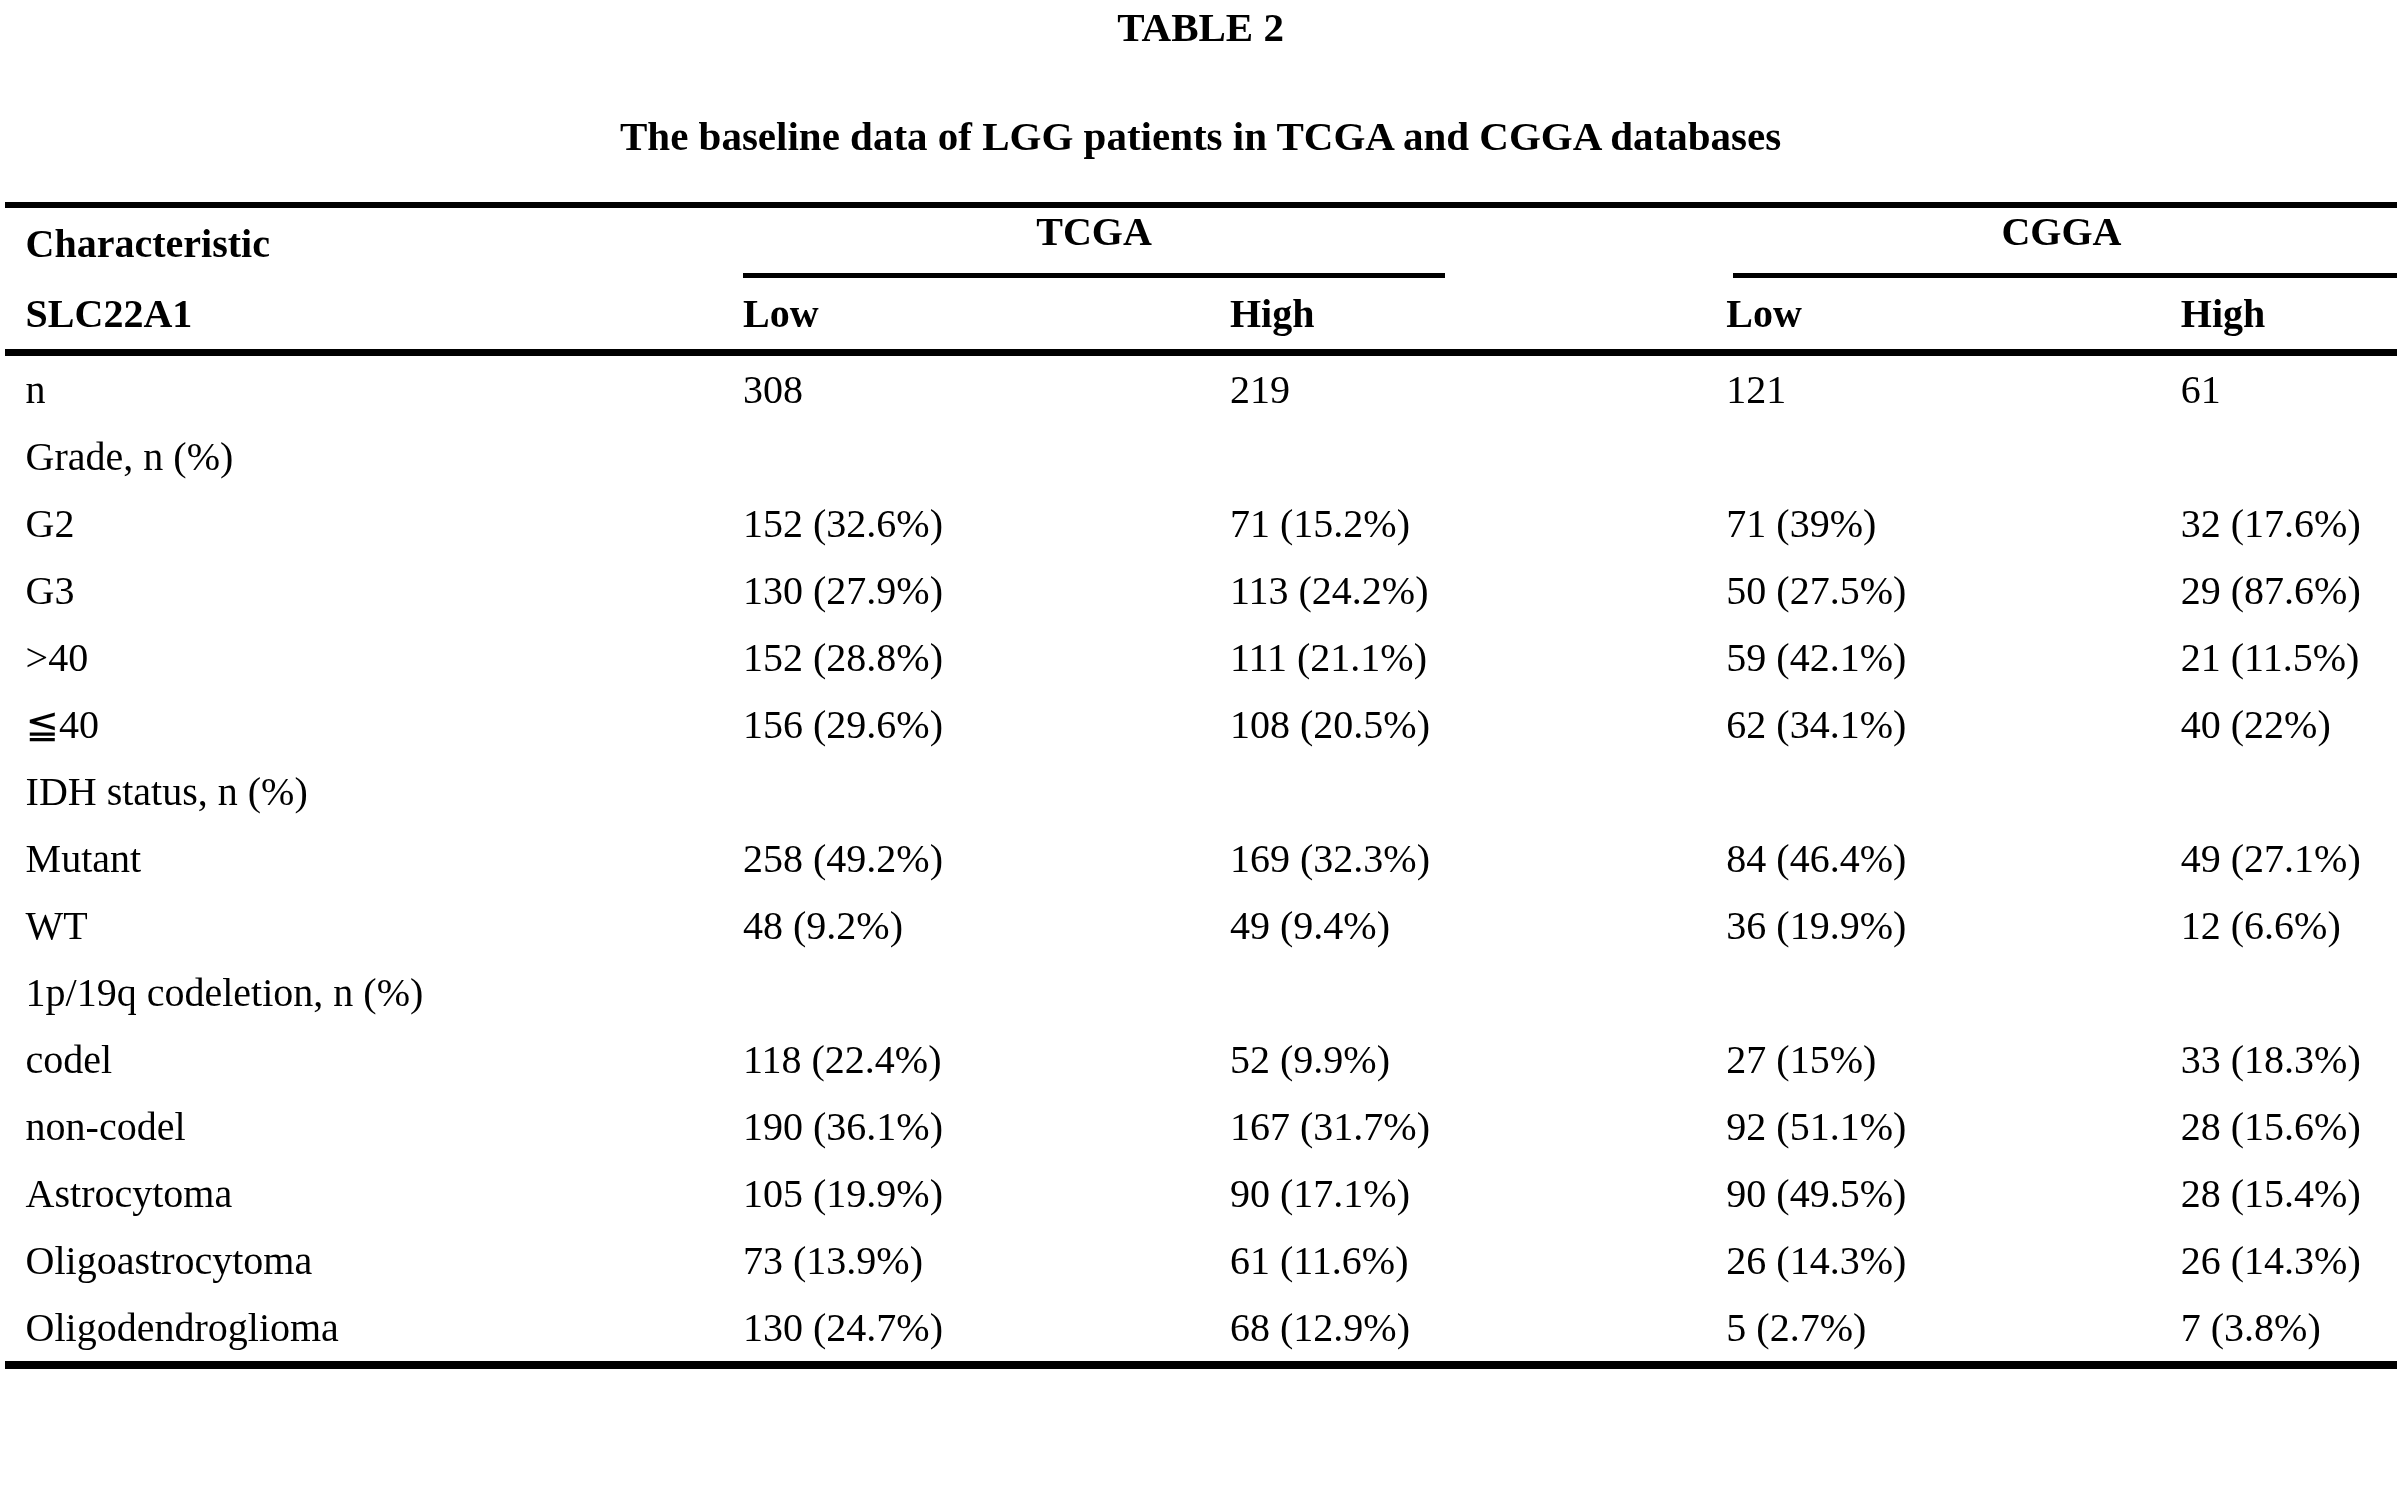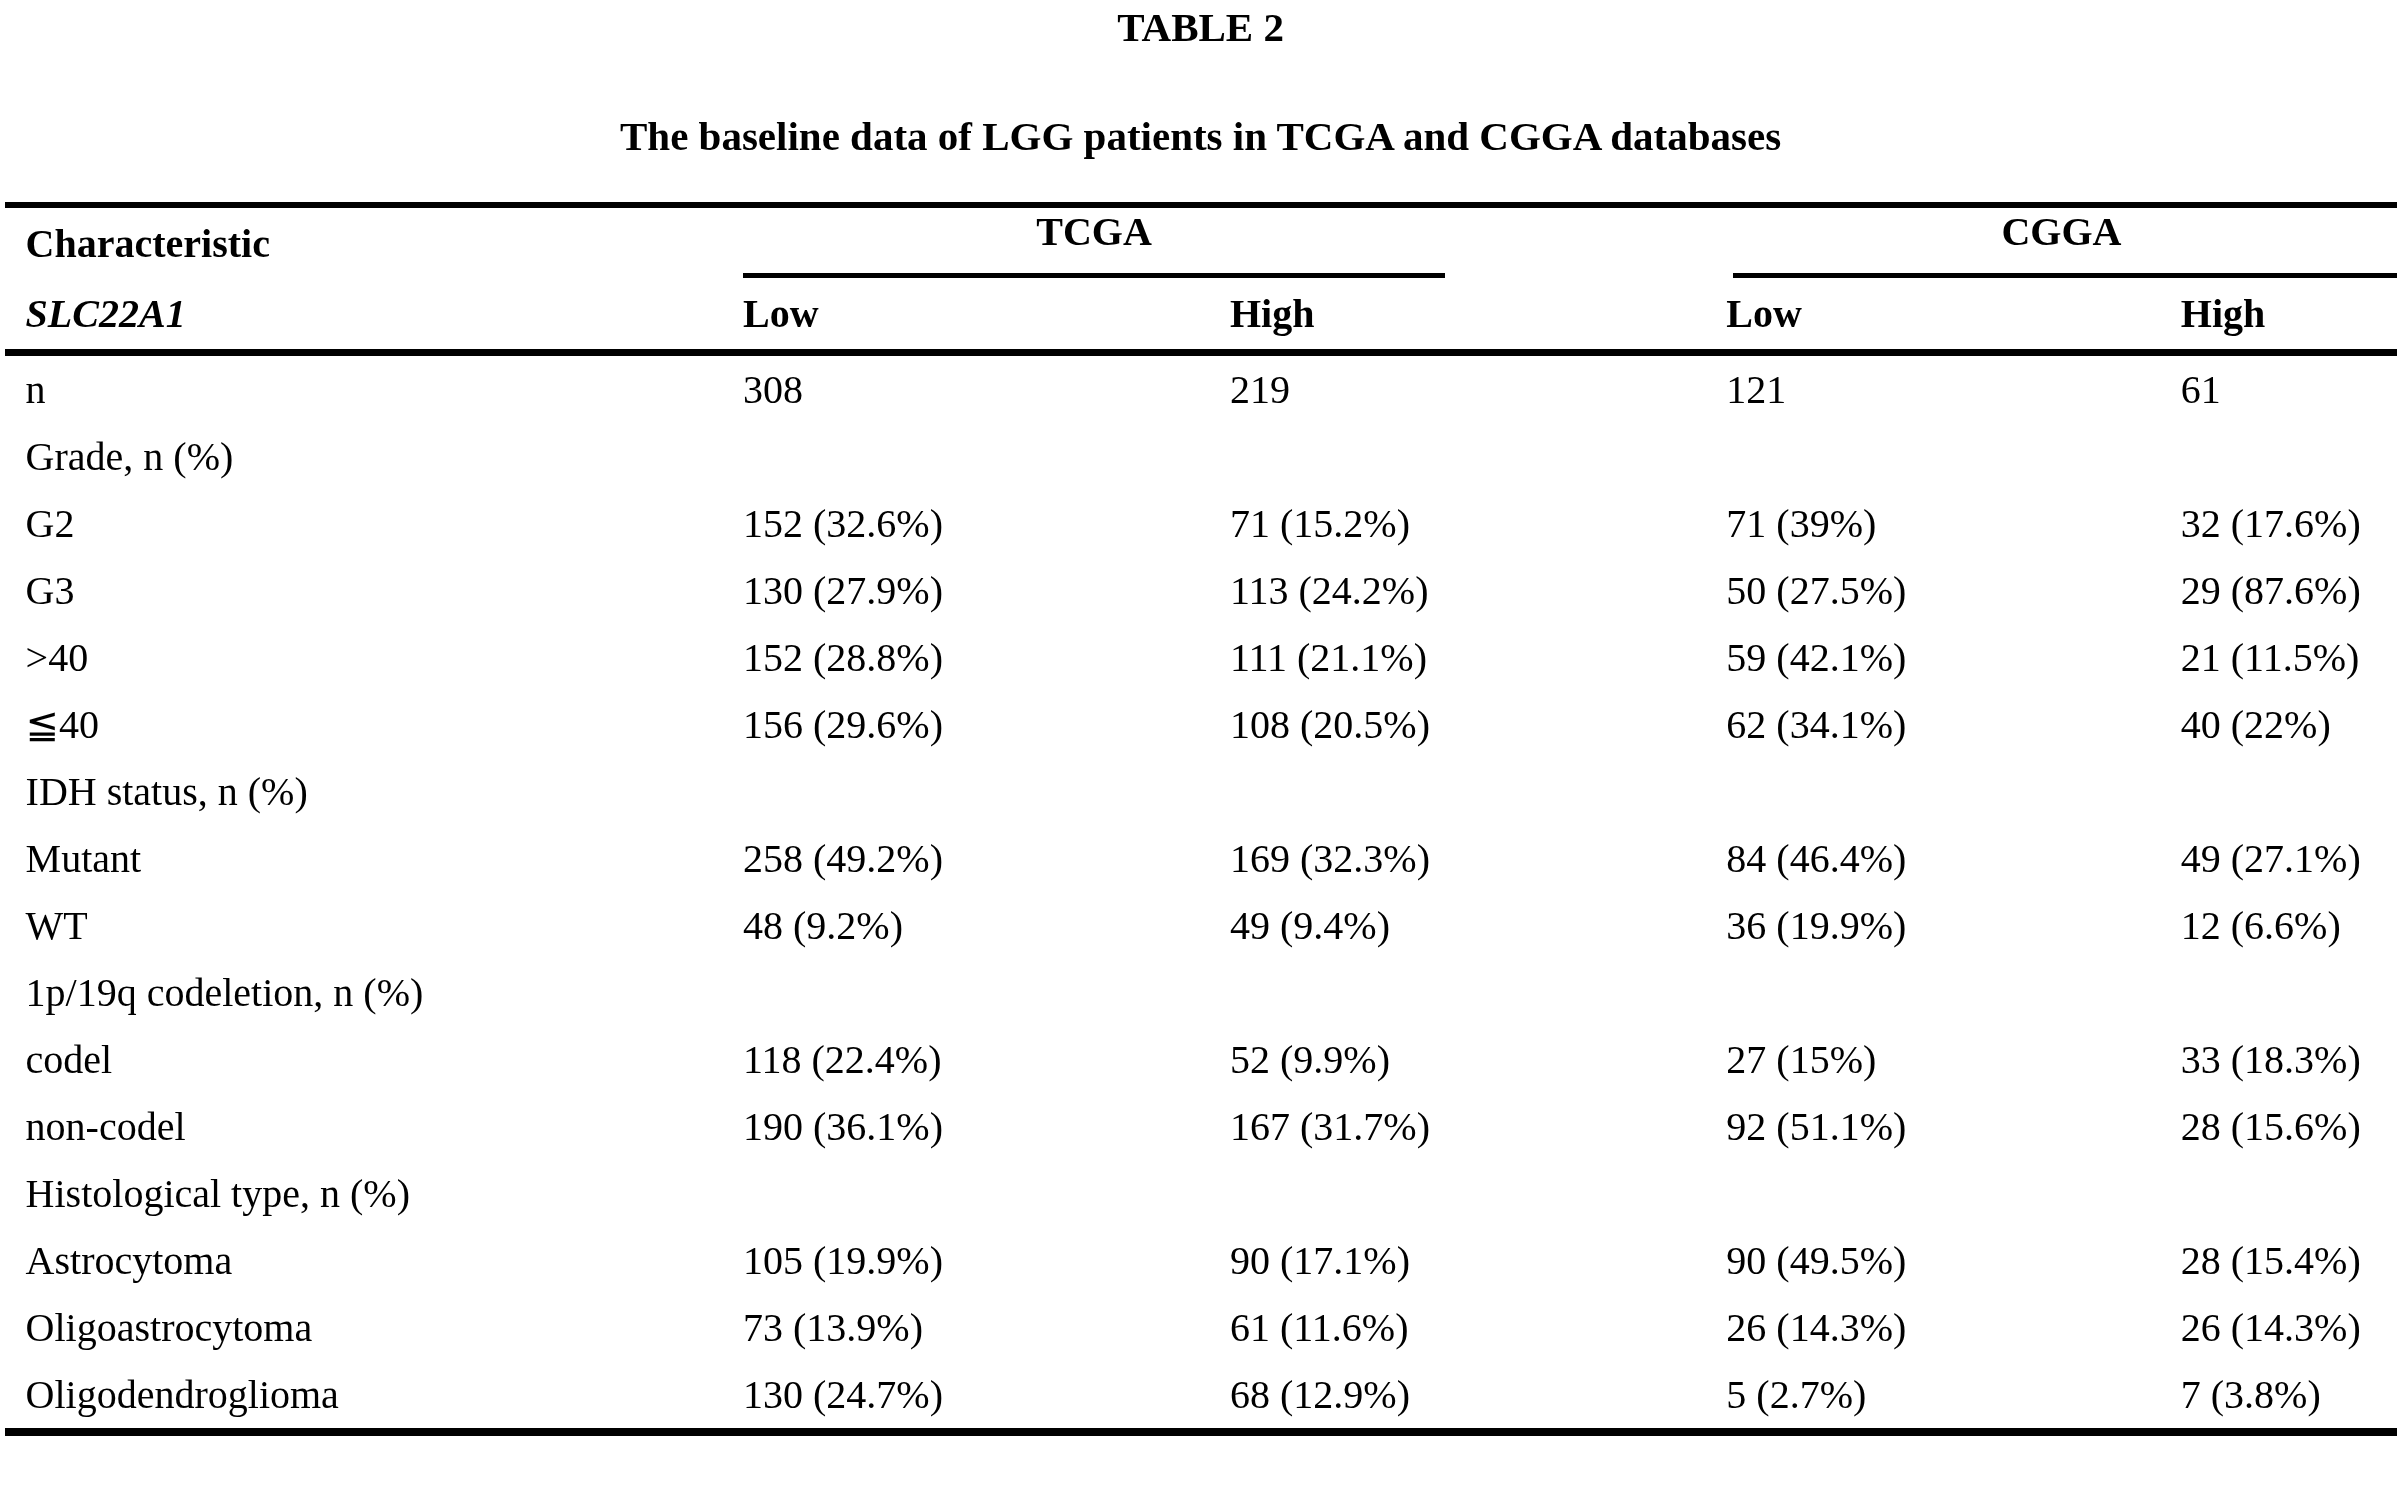--- a/index.html
+++ b/index.html
@@ -44,21 +44,21 @@
   .group-cell.tcga .group-underline { left: 0; width: 71.4%; }
   .group-cell.cgga .group-underline { left: 1%; width: 99%; }
 
   
   .hrow2, .row {
     display: grid;
     grid-template-columns: 30.87% 20.36% 20.75% 19.00% 9.02%;
     align-items: center;
   }
   .hrow2 { height: 71px; font-weight: bold; font-size: 40px; }
-  .hrow2 .c1 { padding-left: 21px; font-style: italic; }
+  .hrow2 .c1 { padding-left: 21px; }
 
   .row { height: 67px; font-size: 40px; }
   .row .c1 { padding-left: 21px; }
   .cell { white-space: nowrap; }
 </style>
 </head>
 <body>
 
 <div class="sheet">
 
@@ -180,27 +180,20 @@
   </div>
 
   <div class="row">
     <div class="cell c1 lbl">non-codel</div>
     <div class="cell val">190 (36.1%)</div>
     <div class="cell val">167 (31.7%)</div>
     <div class="cell val">92 (51.1%)</div>
     <div class="cell val">28 (15.6%)</div>
   </div>
 
-  <div class="row">
-    <div class="cell c1 lbl">Histological type, n (%)</div>
-    <div class="cell val"></div>
-    <div class="cell val"></div>
-    <div class="cell val"></div>
-    <div class="cell val"></div>
-  </div>
 
   <div class="row">
     <div class="cell c1 lbl">Astrocytoma</div>
     <div class="cell val">105 (19.9%)</div>
     <div class="cell val">90 (17.1%)</div>
     <div class="cell val">90 (49.5%)</div>
     <div class="cell val">28 (15.4%)</div>
   </div>
 
   <div class="row">

